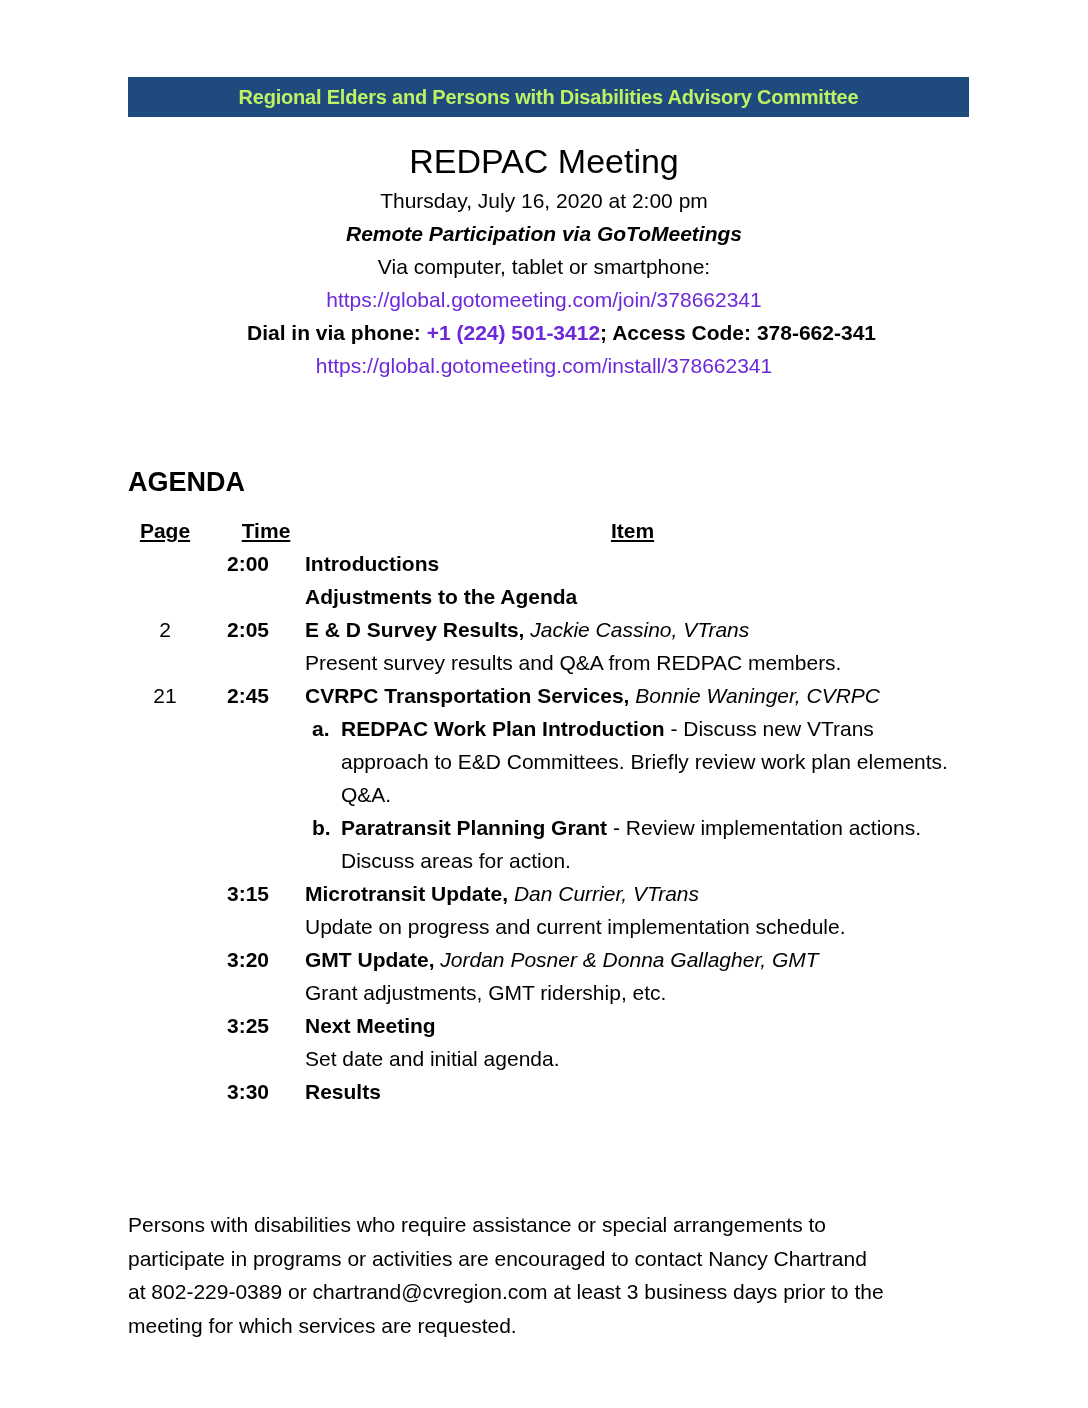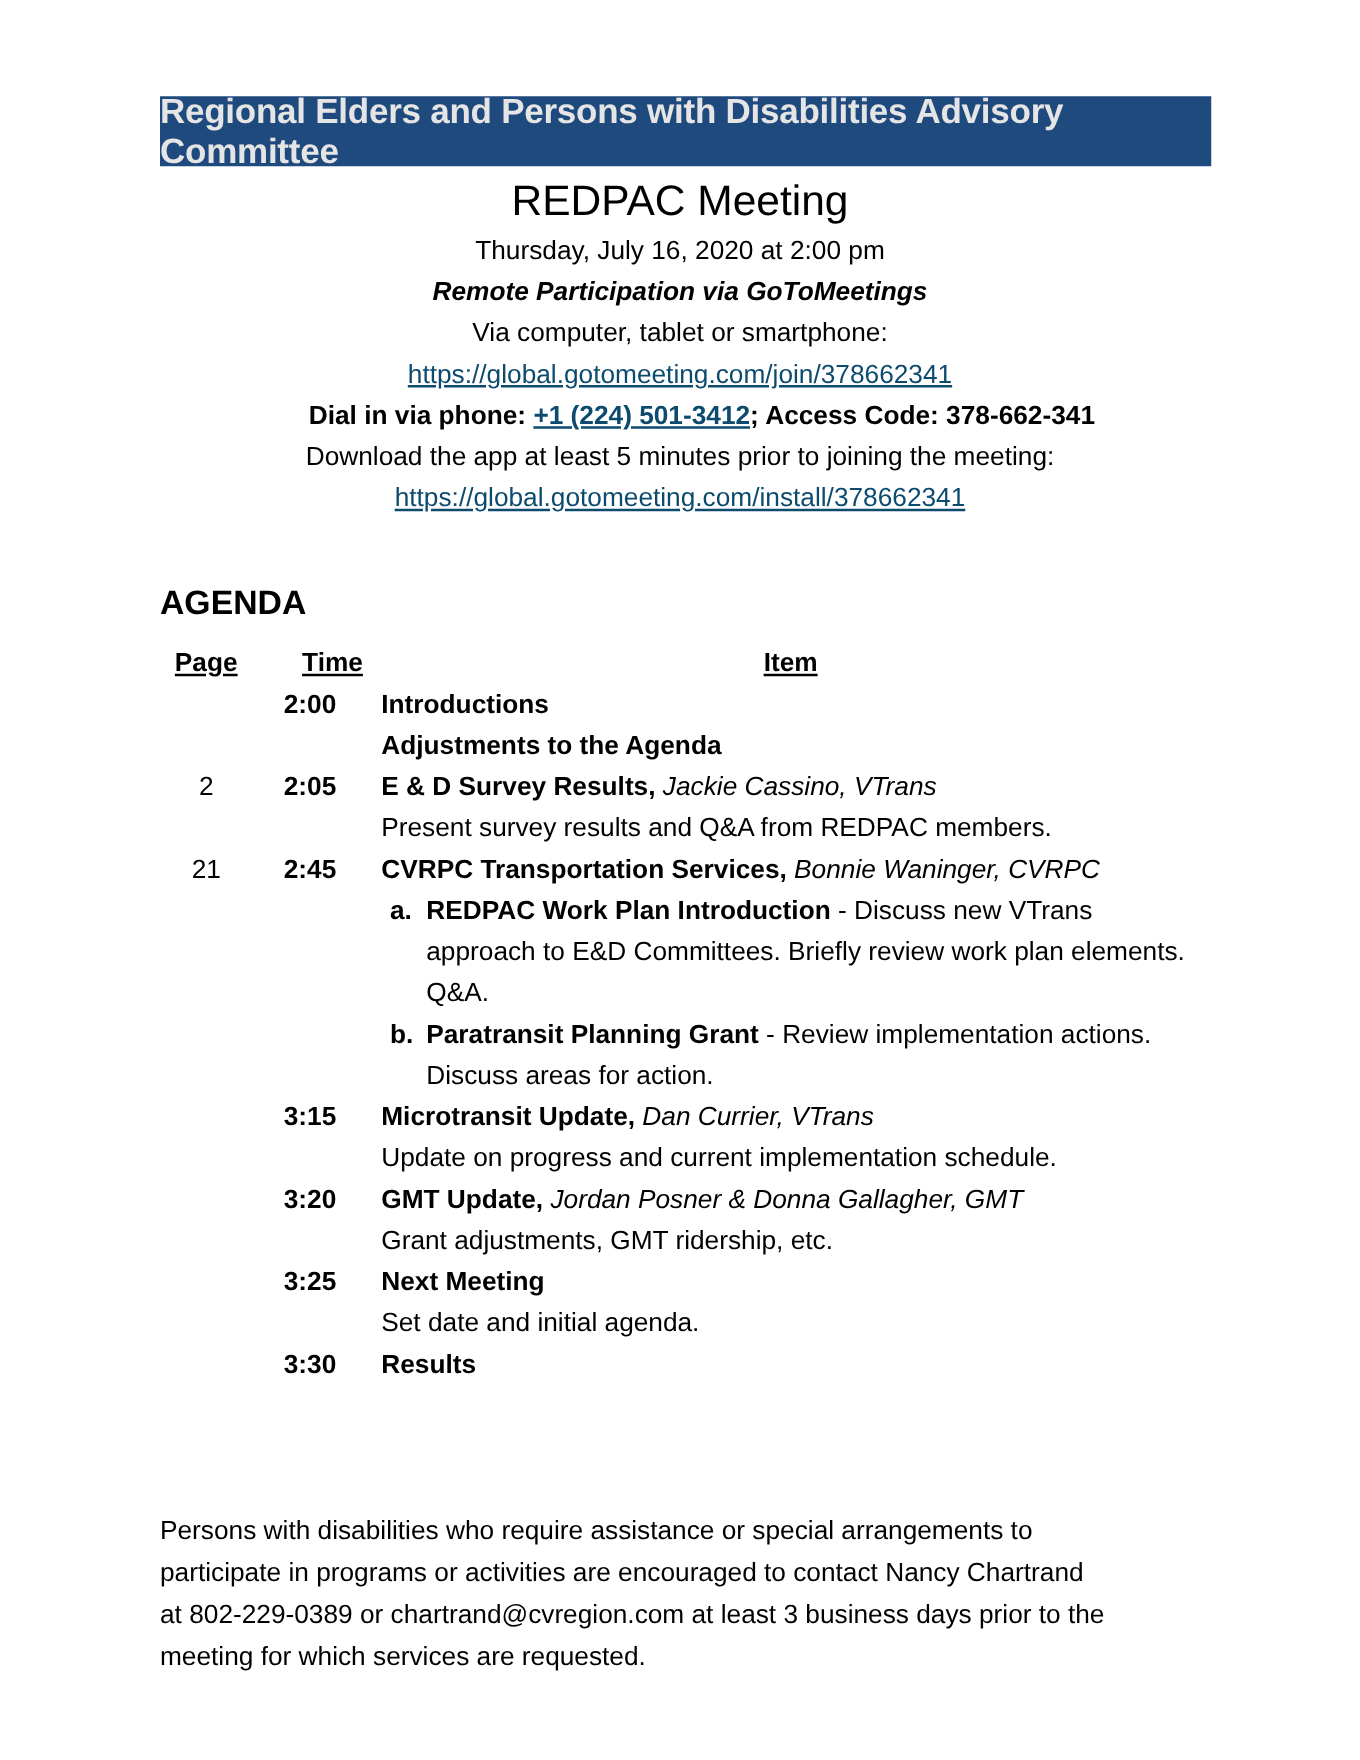--- a/index.html
+++ b/index.html
@@ -6,33 +6,33 @@
   .page{
     position:relative;
     width:1088px;height:1408px;
     margin:0 auto;
     background:#ffffff;
     font-family:"Liberation Sans", sans-serif;
     color:#000000;
     overflow:hidden;
   }
   .banner{
-    position:absolute;left:128px;top:77px;width:841px;height:56px;
-    background:#1F4A7E;color:#e5e5e5;
+    position:absolute;left:128px;top:77px;width:841px;height:40px;
+    background:#1F4A7E;color:#bef264;
     display:flex;align-items:center;justify-content:center;
-    font-weight:bold;font-size:28px;letter-spacing:-0.2px;
+    font-weight:bold;font-size:20px;letter-spacing:-0.2px;
   }
   .meeting-info{
     position:absolute;top:138px;left:0;width:1088px;text-align:center;
   }
   .meeting-title{font-size:34px;font-weight:normal;line-height:46px;}
   .info-line{font-size:21px;line-height:33px;}
   .bold{font-weight:bold;padding-left:35px;}
   .bolditalic{font-weight:bold;font-style:italic;}
-  a.link{color:#0c4a6e;text-decoration:underline;cursor:pointer;}
+  a.link{color:#6d28d9;cursor:pointer;}
   .agenda-heading{
     position:absolute;top:447px;left:128px;
     font-size:27px;font-weight:bold;margin-top:20px;
   }
   .agenda-table{
     position:absolute;top:514px;left:136px;right:128px;
     font-size:21px;
   }
   .row{display:flex;line-height:33px;}
   .c-page{width:58px;flex:none;text-align:center;}
@@ -64,21 +64,20 @@
     <div class="meeting-title">REDPAC Meeting</div>
     <div class="info-line">Thursday, July 16, 2020 at 2:00 pm</div>
     <div class="info-line bolditalic">Remote Participation via GoToMeetings</div>
     <div class="info-line">Via computer, tablet or smartphone:</div>
     <div class="info-line">
       <a class="link">https://global.gotomeeting.com/join/378662341</a>
     </div>
     <div class="info-line bold">
       <span>Dial in via phone: </span><a class="link">+1 (224) 501-3412</a><span>; </span><span>Access Code: </span><span>378-662-341</span>
     </div>
-    <div class="info-line">Download the app at least 5 minutes prior to joining the meeting:</div>
     <div class="info-line">
       <a class="link">https://global.gotomeeting.com/install/378662341</a>
     </div>
   </div>
 
   <div class="agenda-heading">AGENDA</div>
 
   <div class="agenda-table">
     <div class="row hdr">
       <div class="c-page"><span>Page</span></div>

